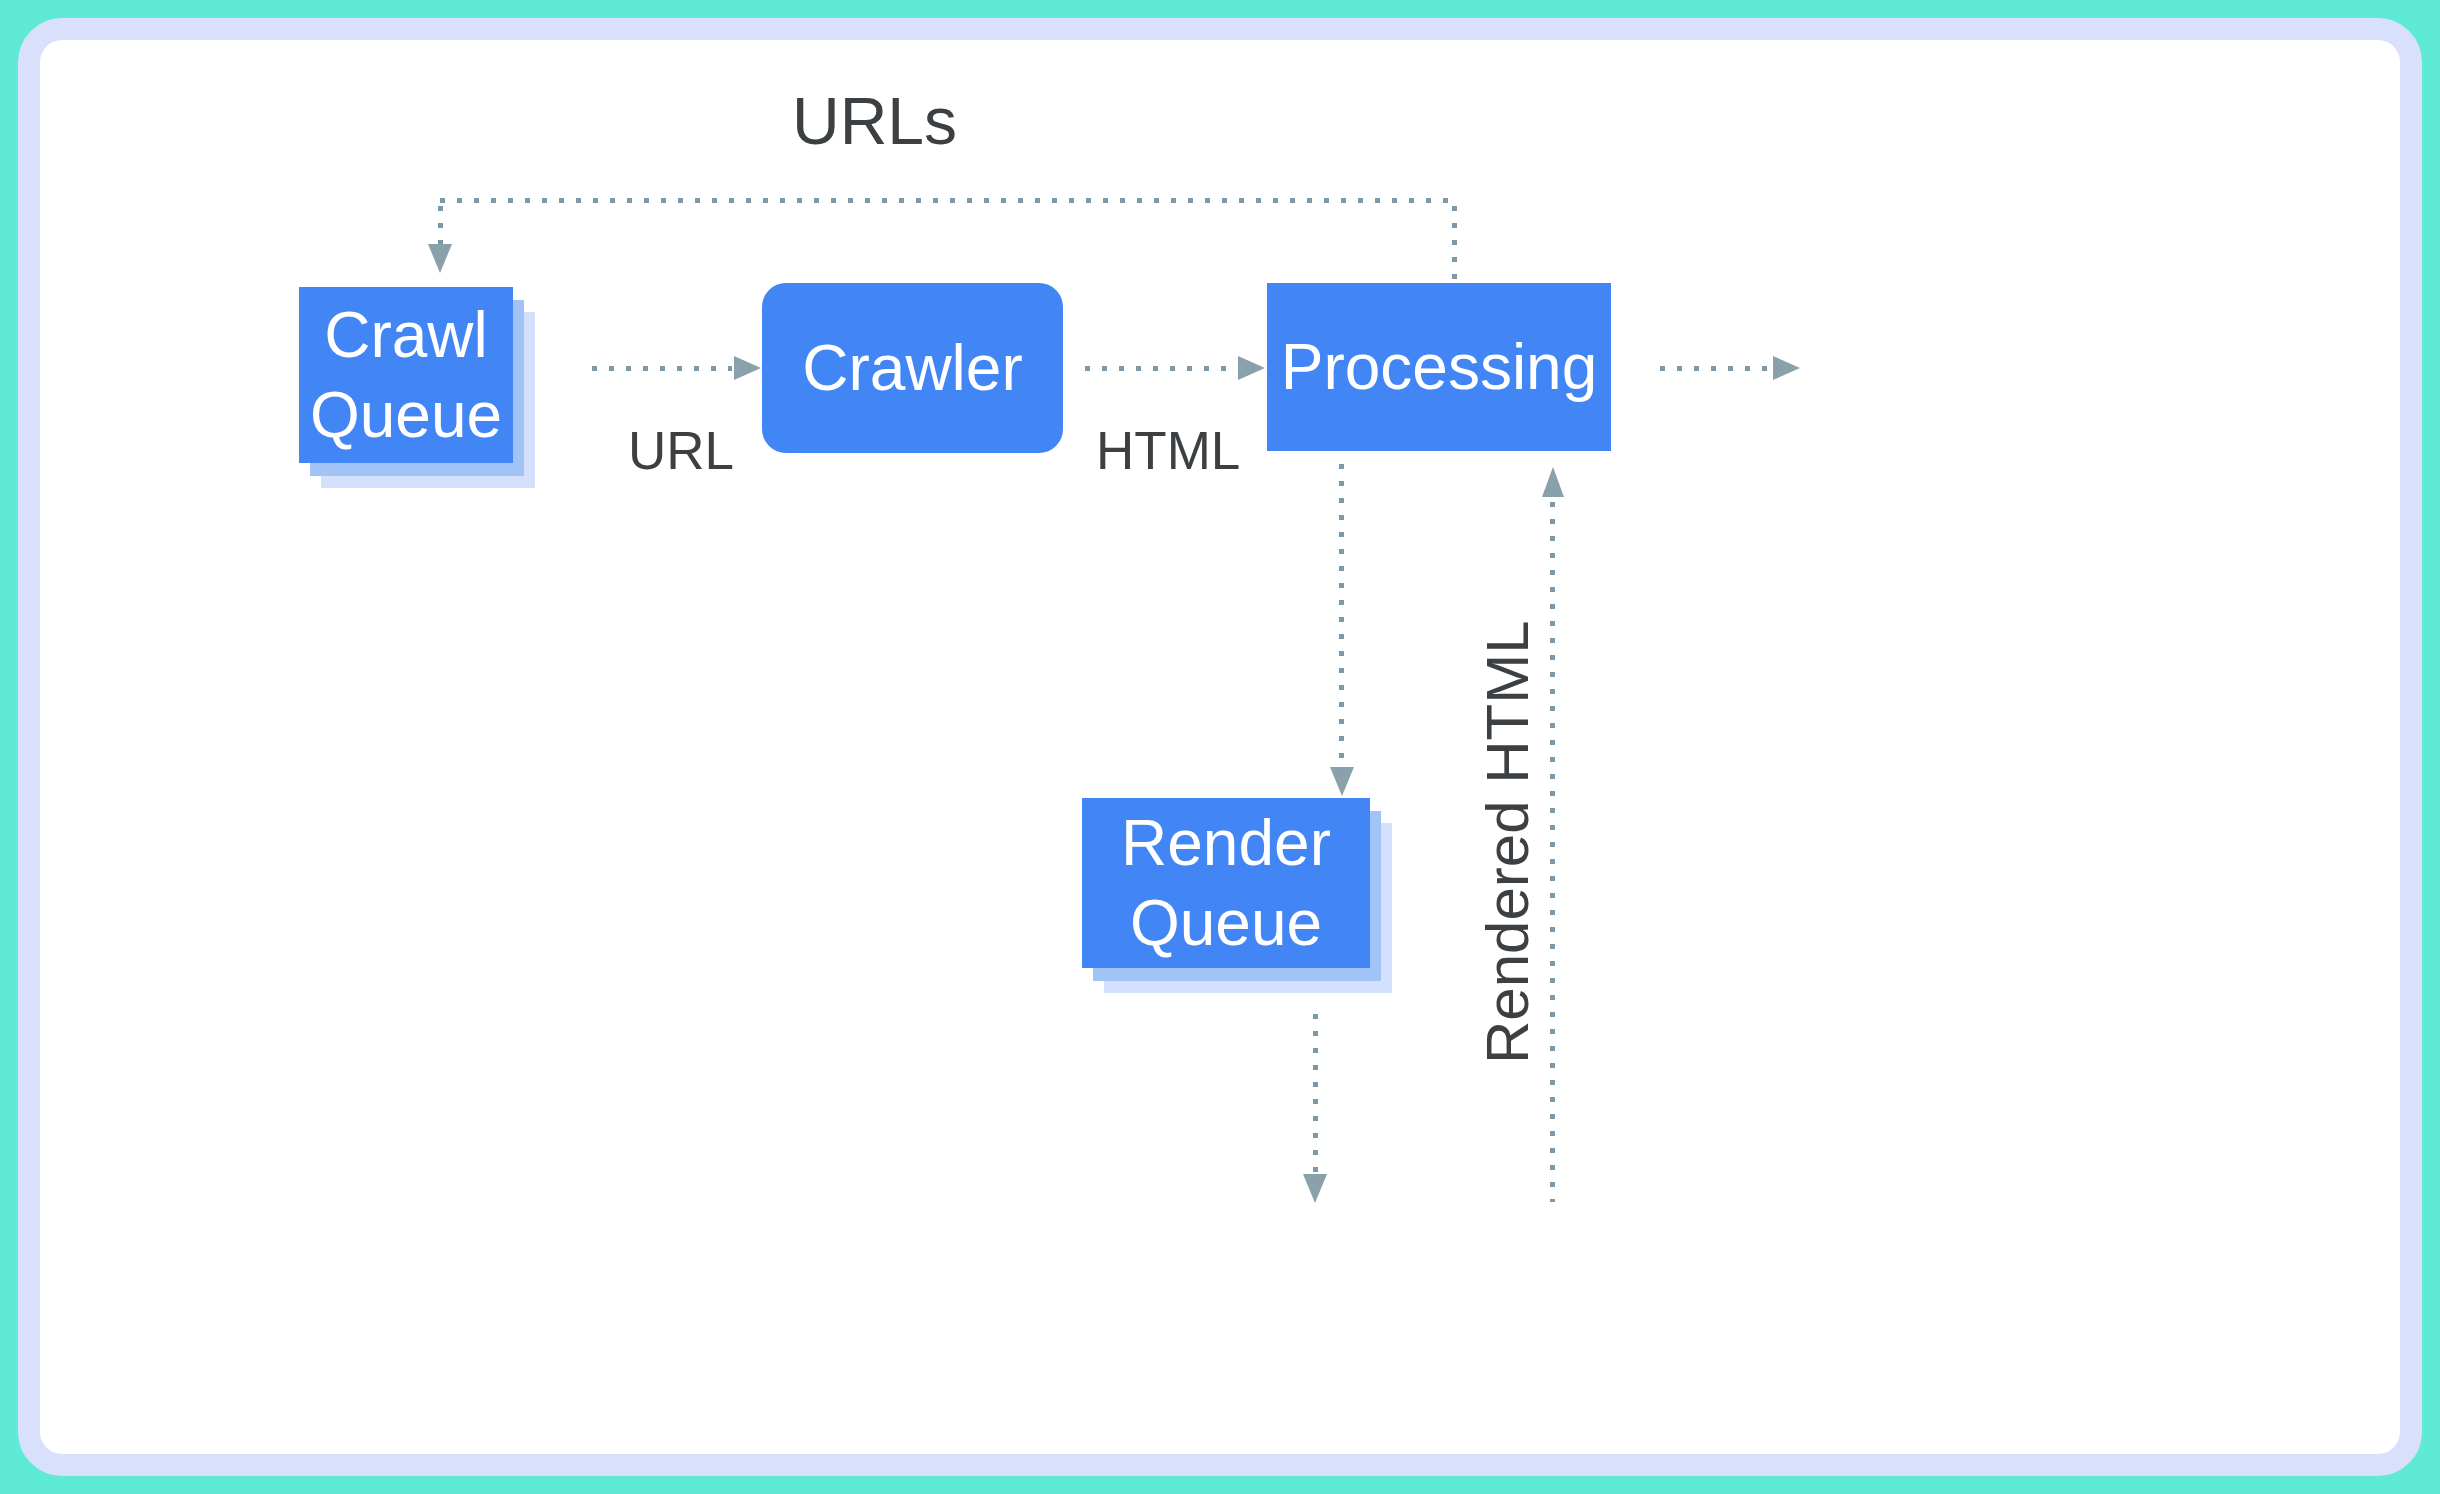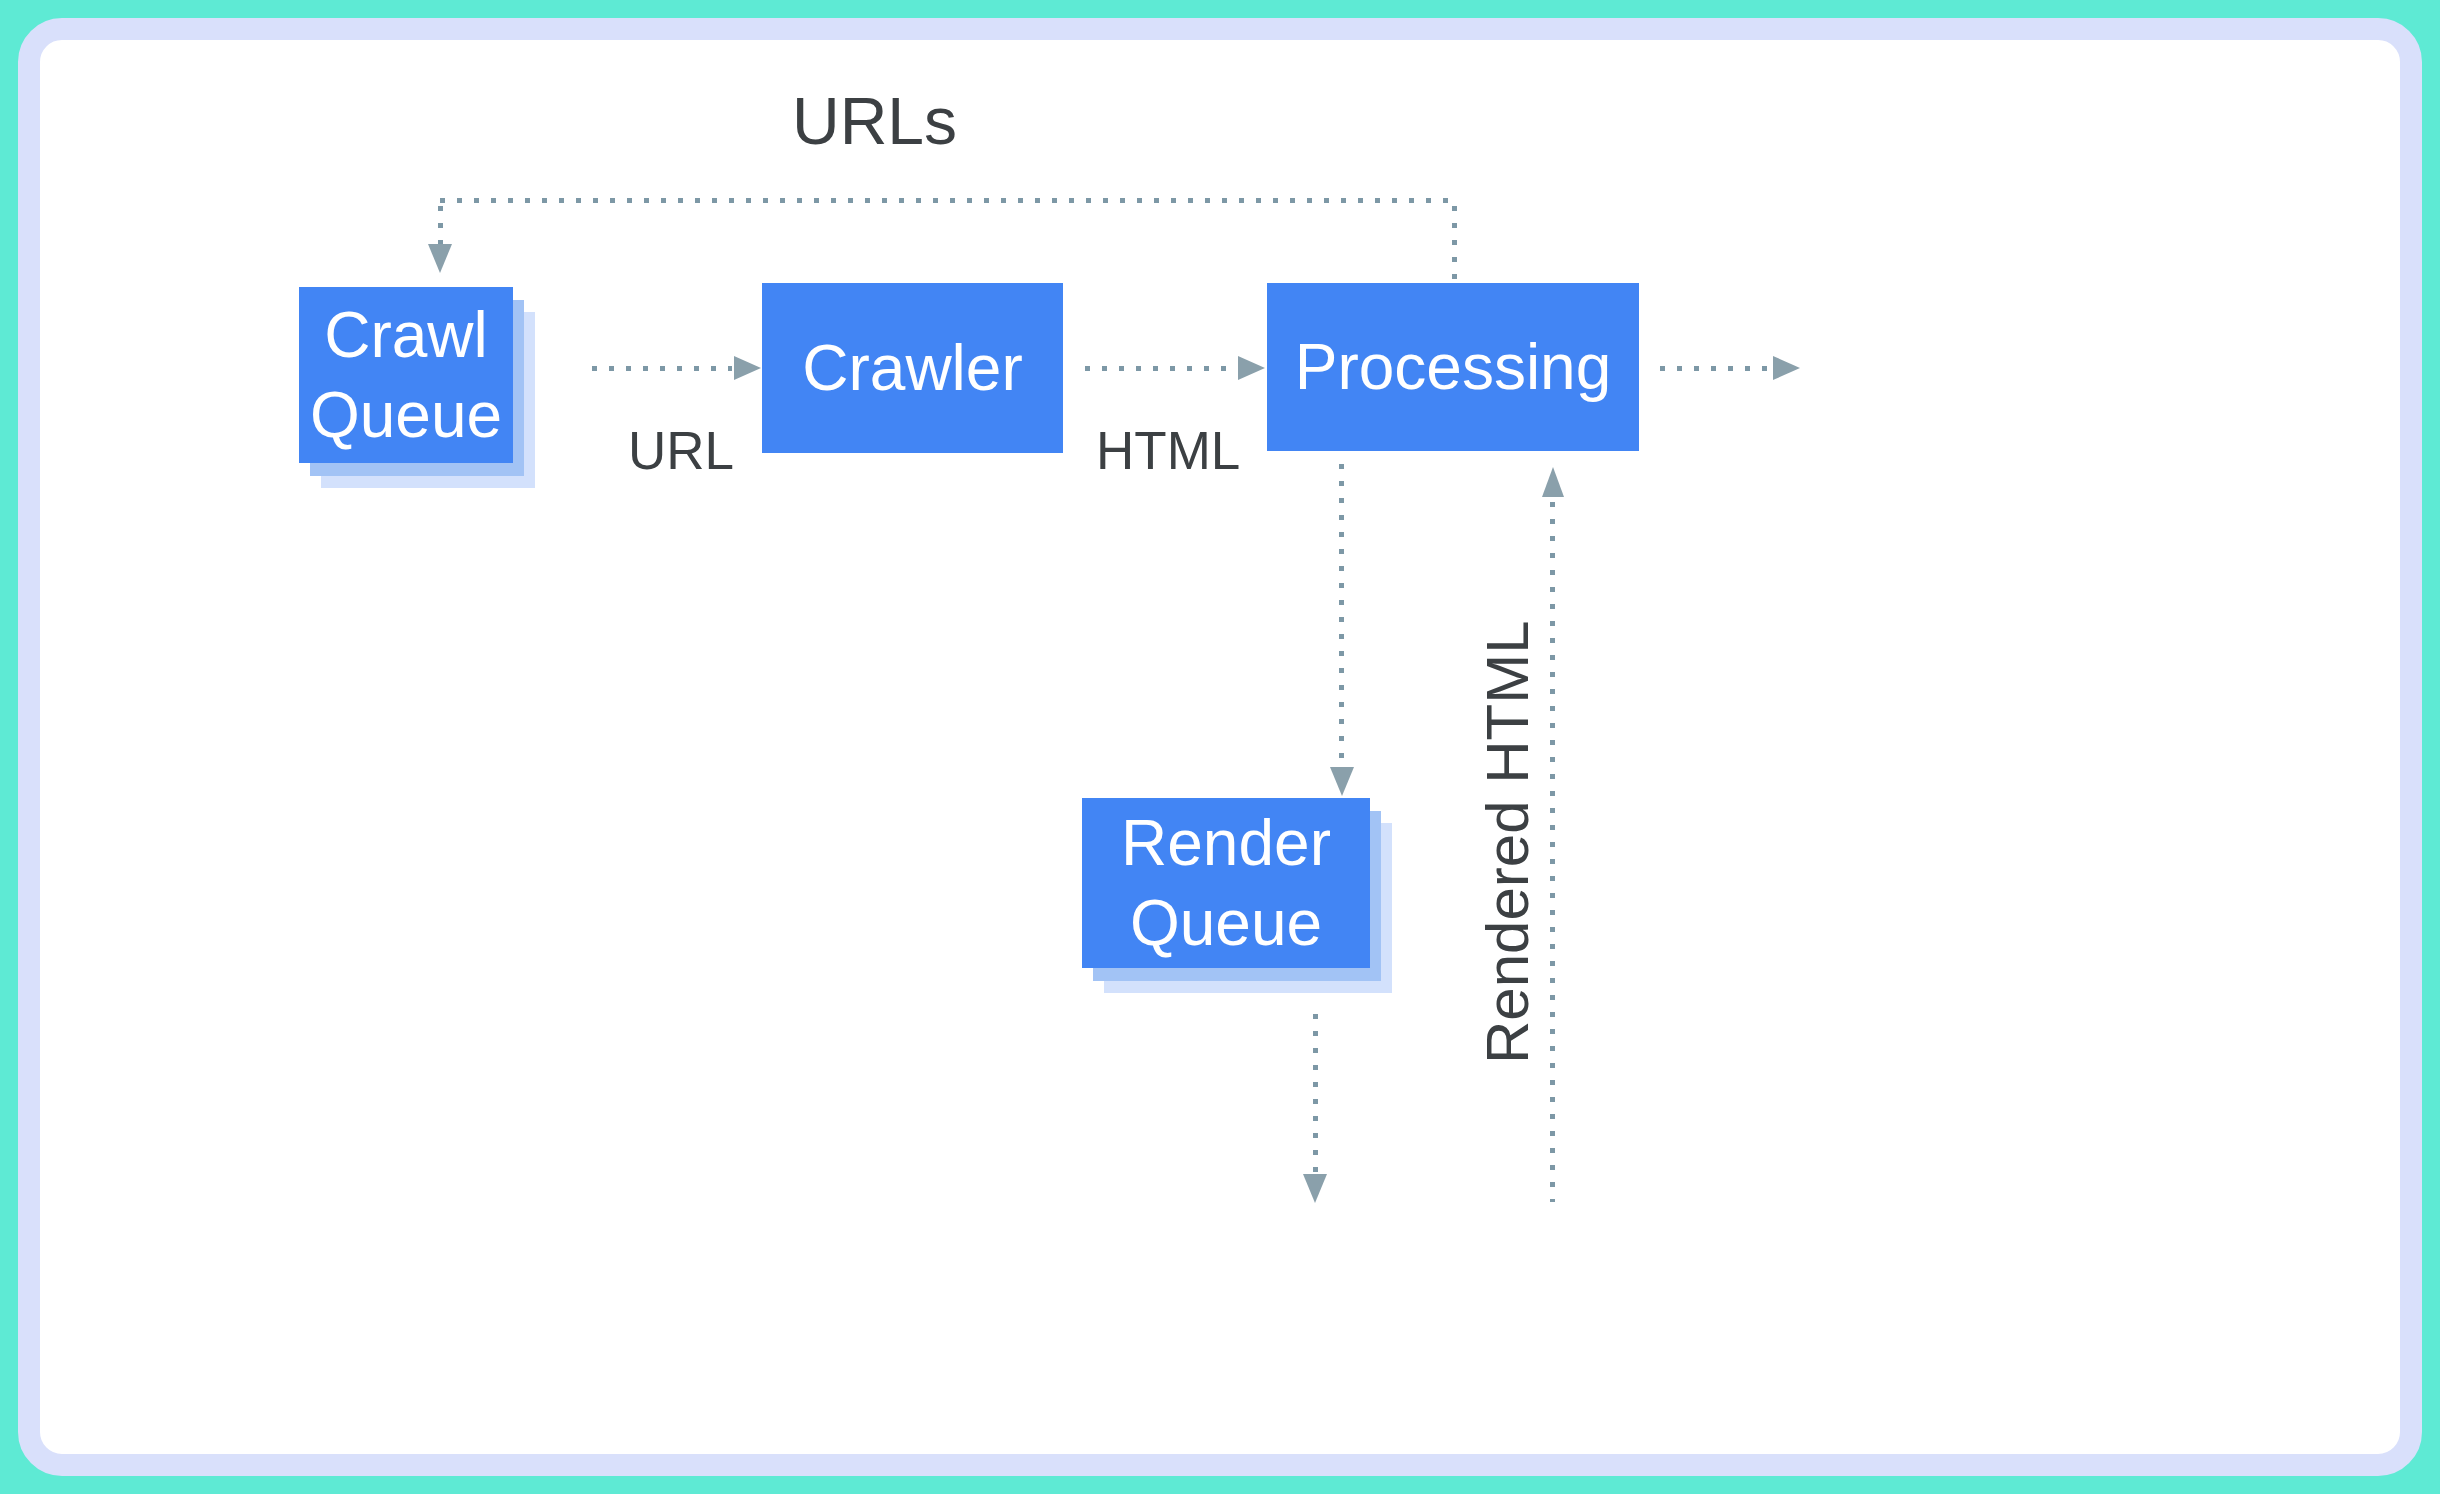--- a/index.html
+++ b/index.html
@@ -7,22 +7,22 @@
          font-family:"Liberation Sans",sans-serif;}
   .card{position:absolute;left:18px;top:18px;width:2360px;height:1414px;
         background:#fff;border:22px solid #d9e0fb;border-radius:44px;}
 
   
   .node{position:absolute;background:#4285f4;color:#fff;display:flex;align-items:center;
         justify-content:center;text-align:center;font-size:64px;line-height:80px;
         white-space:pre-line;z-index:3;}
   .shadow2{box-shadow:11px 13px 0 #a2c3f5,22px 25px 0 #d3e1fc;}
   #n-crawl-queue {left:299px; top:287px; width:214px;height:176px;}
-  #n-crawler     {left:762px; top:283px; width:301px;height:170px;}
-  #n-processing  {left:1267px;top:283px; width:372px;height:168px;}
+  #n-crawler     {left:762px; top:283px; width:301px;height:170px;border-radius:24px;}
+  #n-processing  {left:1267px;top:283px; width:344px;height:168px;}
   #n-index       {left:1801px;top:285px; width:313px;height:164px;}
   #n-render-queue{left:1082px;top:798px; width:288px;height:170px;}
   #n-renderer    {left:1279px;top:1204px;width:343px;height:183px;}
 
   
   .dot-h{position:absolute;height:5px;z-index:1;
          background:repeating-linear-gradient(90deg,#7d98a6 0 5px,transparent 5px 17px);}
   .dot-v{position:absolute;width:5px;z-index:1;
          background:repeating-linear-gradient(180deg,#7d98a6 0 5px,transparent 5px 17px);}
   #e-top-h        {left:440px; top:198px; width:1016px;}

